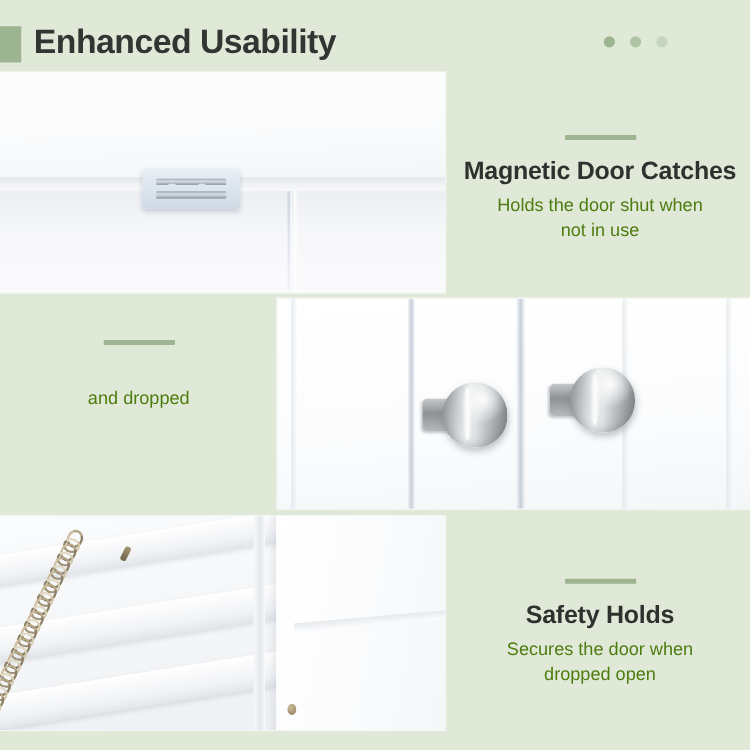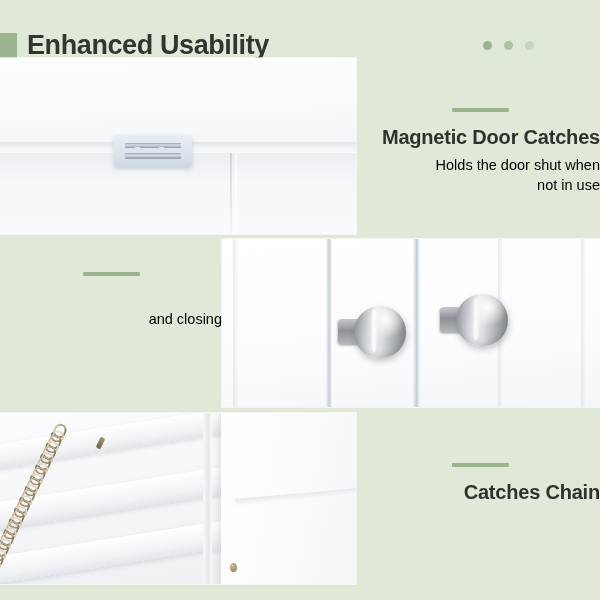--- a/index.html
+++ b/index.html
@@ -20,21 +20,21 @@
     inset: 0;
     width: 600px;
     height: 600px;
     background: #e0e9d8;
   }
 
   
   .header {
     position: absolute;
     left: 0;
-    top: 16px;
+    top: 4px;
     width: 556px;
     height: 58px;
   }
   .accent-square {
     position: absolute;
     left: 0;
     top: 17px;
     width: 17px;
     height: 29px;
     background: #9cb490;
@@ -257,42 +257,42 @@
     left: 27.5%; top: 14%;
     width: 5px; height: 12px;
     border-radius: 2px;
     background: linear-gradient(180deg, #a5956f, #6f6349);
     transform: rotate(26deg);
   }
 
   
   .caption {
     position: absolute;
-    text-align: right;
+    text-align: center;
   }
   .cap-divider {
     width: 57px;
     height: 4px;
     background: #9cb490;
     margin: 0 auto 13px auto;
     border-radius: 1px;
   }
   .cap-title {
     font-size: 20px;
     font-weight: bold;
     color: #2f312f;
     letter-spacing: -0.2px;
     line-height: 25px;
     margin-bottom: 5px;
     white-space: nowrap;
   }
   .cap-sub {
     font-size: 14.5px;
     font-weight: normal;
-    color: #000000;
+    color: #4d7c0f;
     line-height: 20px;
   }
 
   .cap-1 { left: 360px; top: 108px; width: 240px; }
   .cap-2 { left: 0px;   top: 272px; width: 222px; }
   .cap-3 { left: 360px; top: 463px; width: 240px; }
 </style>
 </head>
 <body>
 
@@ -389,22 +389,26 @@
     <div class="cap-sub">
       <span>Holds the door shut when</span><br>
       <span>not in use</span>
     </div>
   </div>
 
   <div class="caption cap-2">
     <div class="cap-divider"></div>
     <div class="cap-sub">
       <br>
-      <span>and closing</span>
+      <span>and dropped</span>
     </div>
   </div>
 
   <div class="caption cap-3">
     <div class="cap-divider"></div>
-    <div class="cap-title">Catches Chain</div>
+    <div class="cap-title">Safety Holds</div>
+    <div class="cap-sub">
+      <span>Secures the door when</span><br>
+      <span>dropped open</span>
+    </div>
   </div>
 
 </div>
 
 </body></html>

